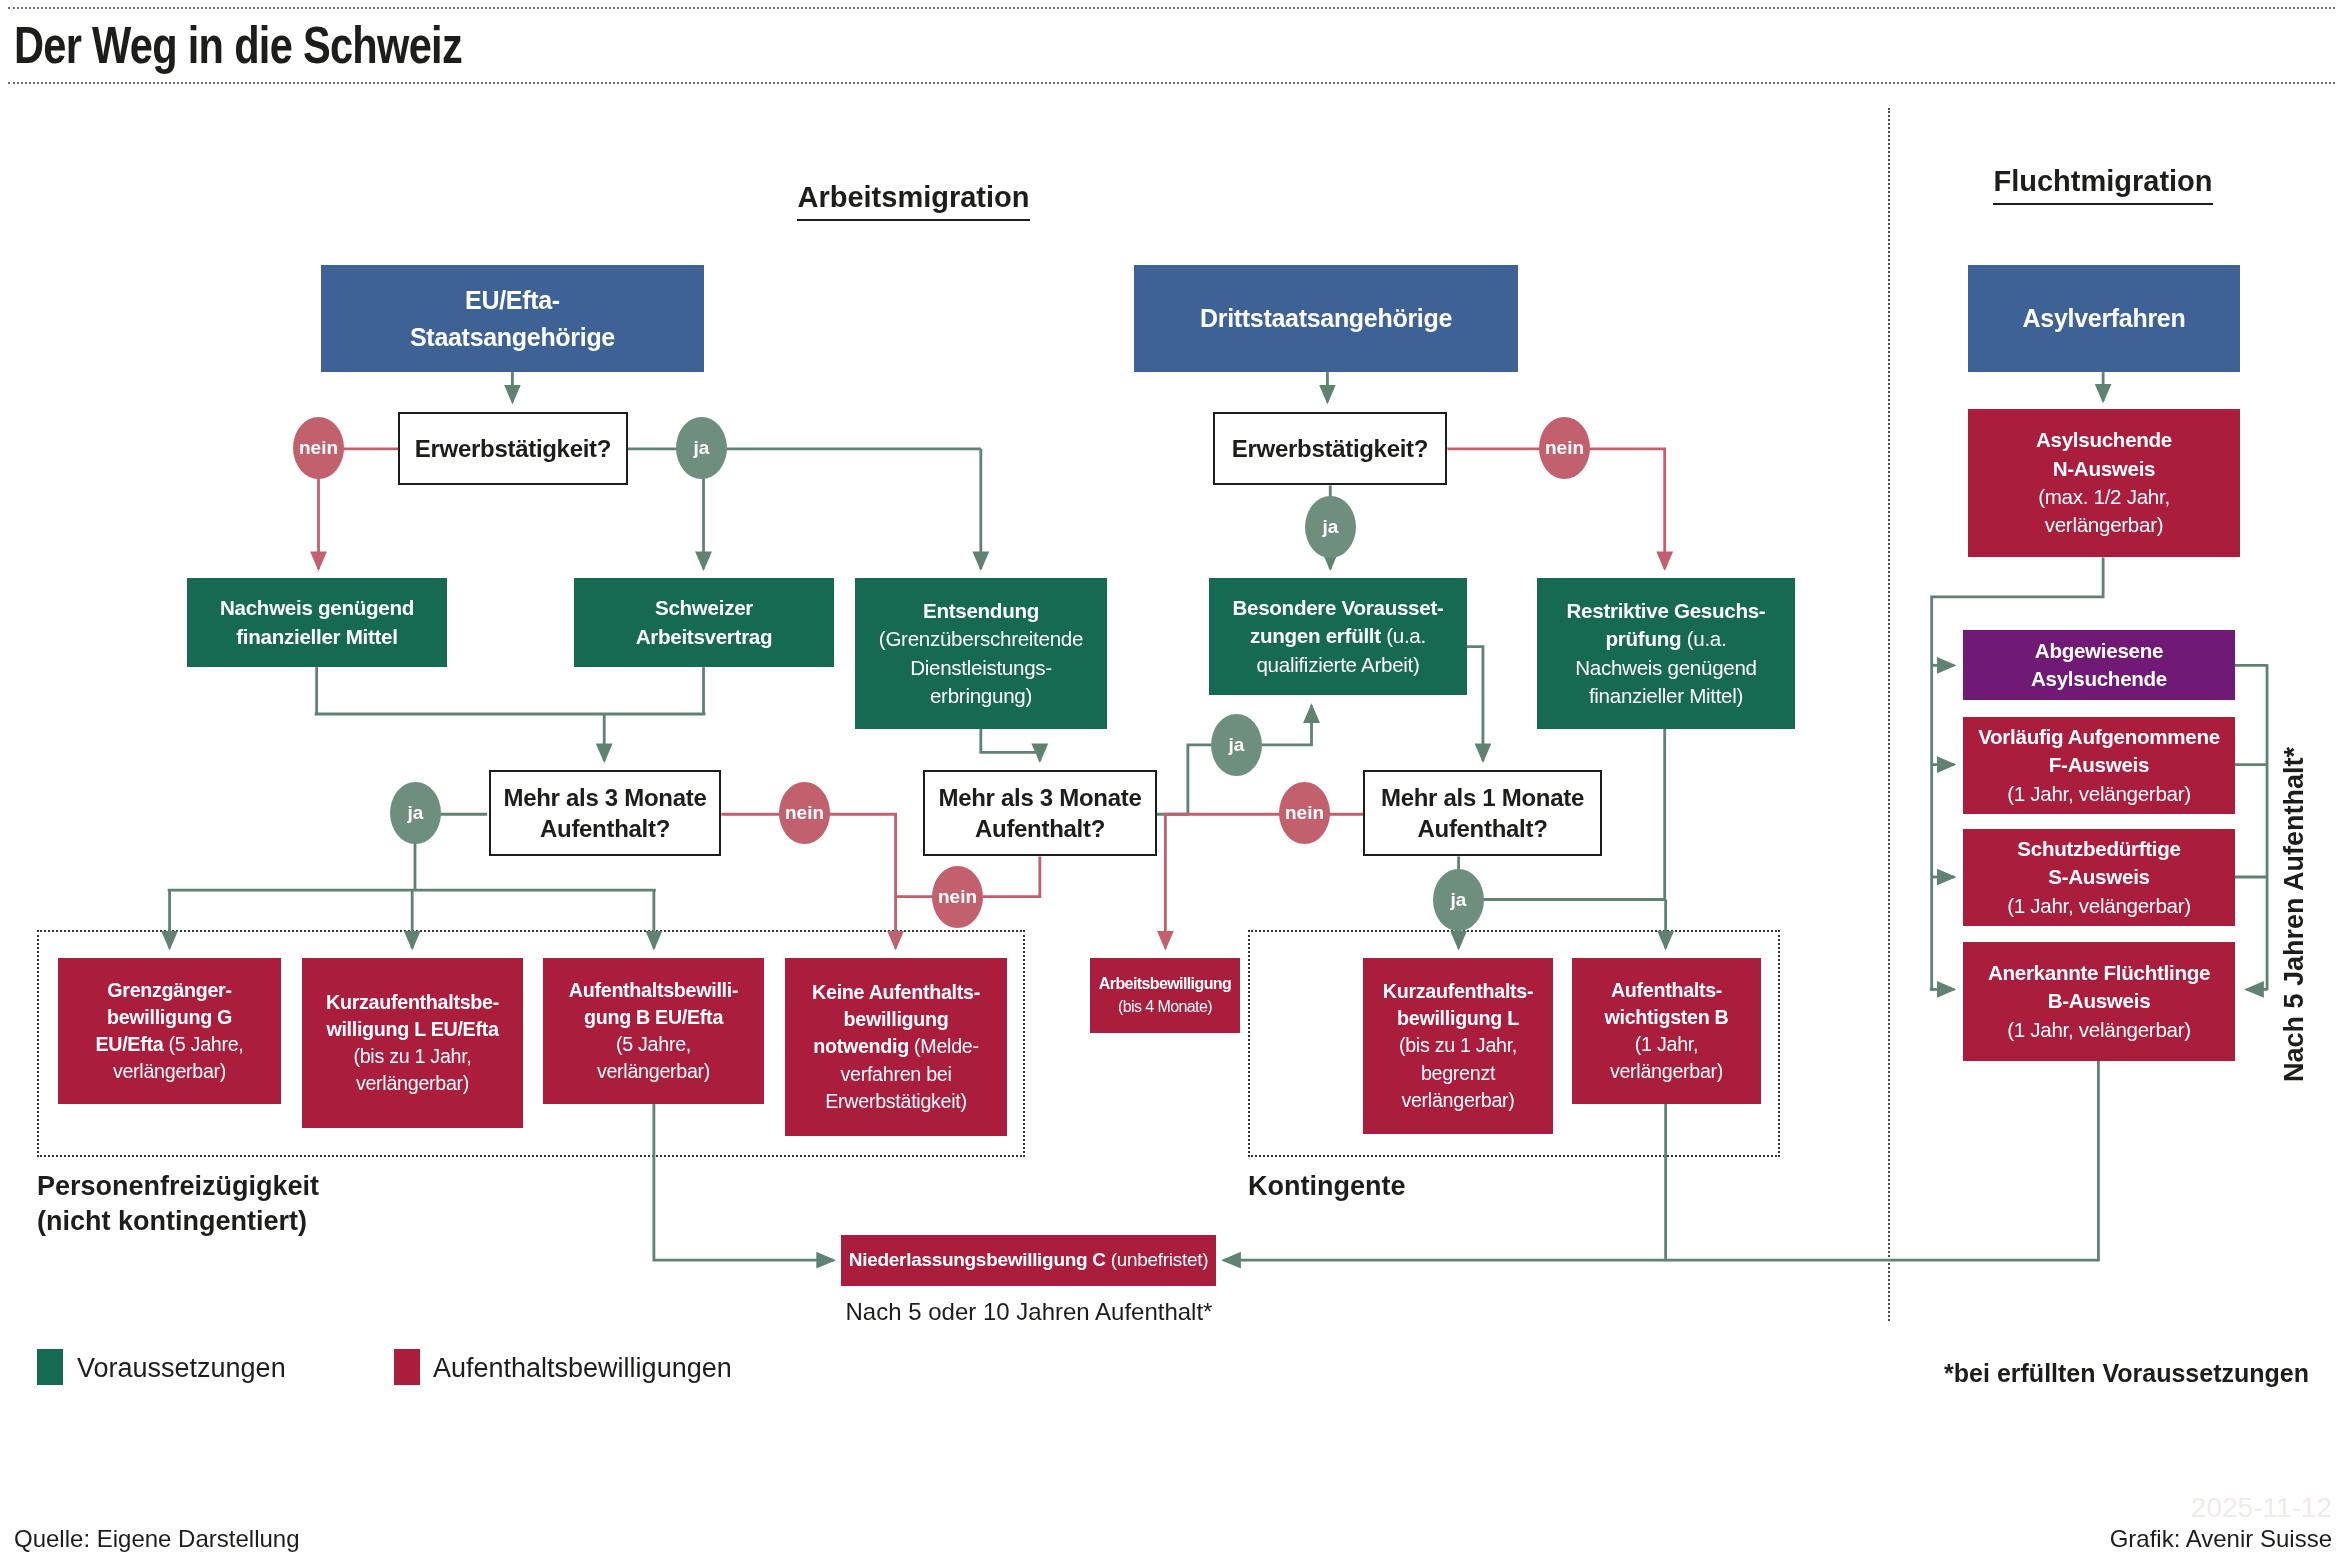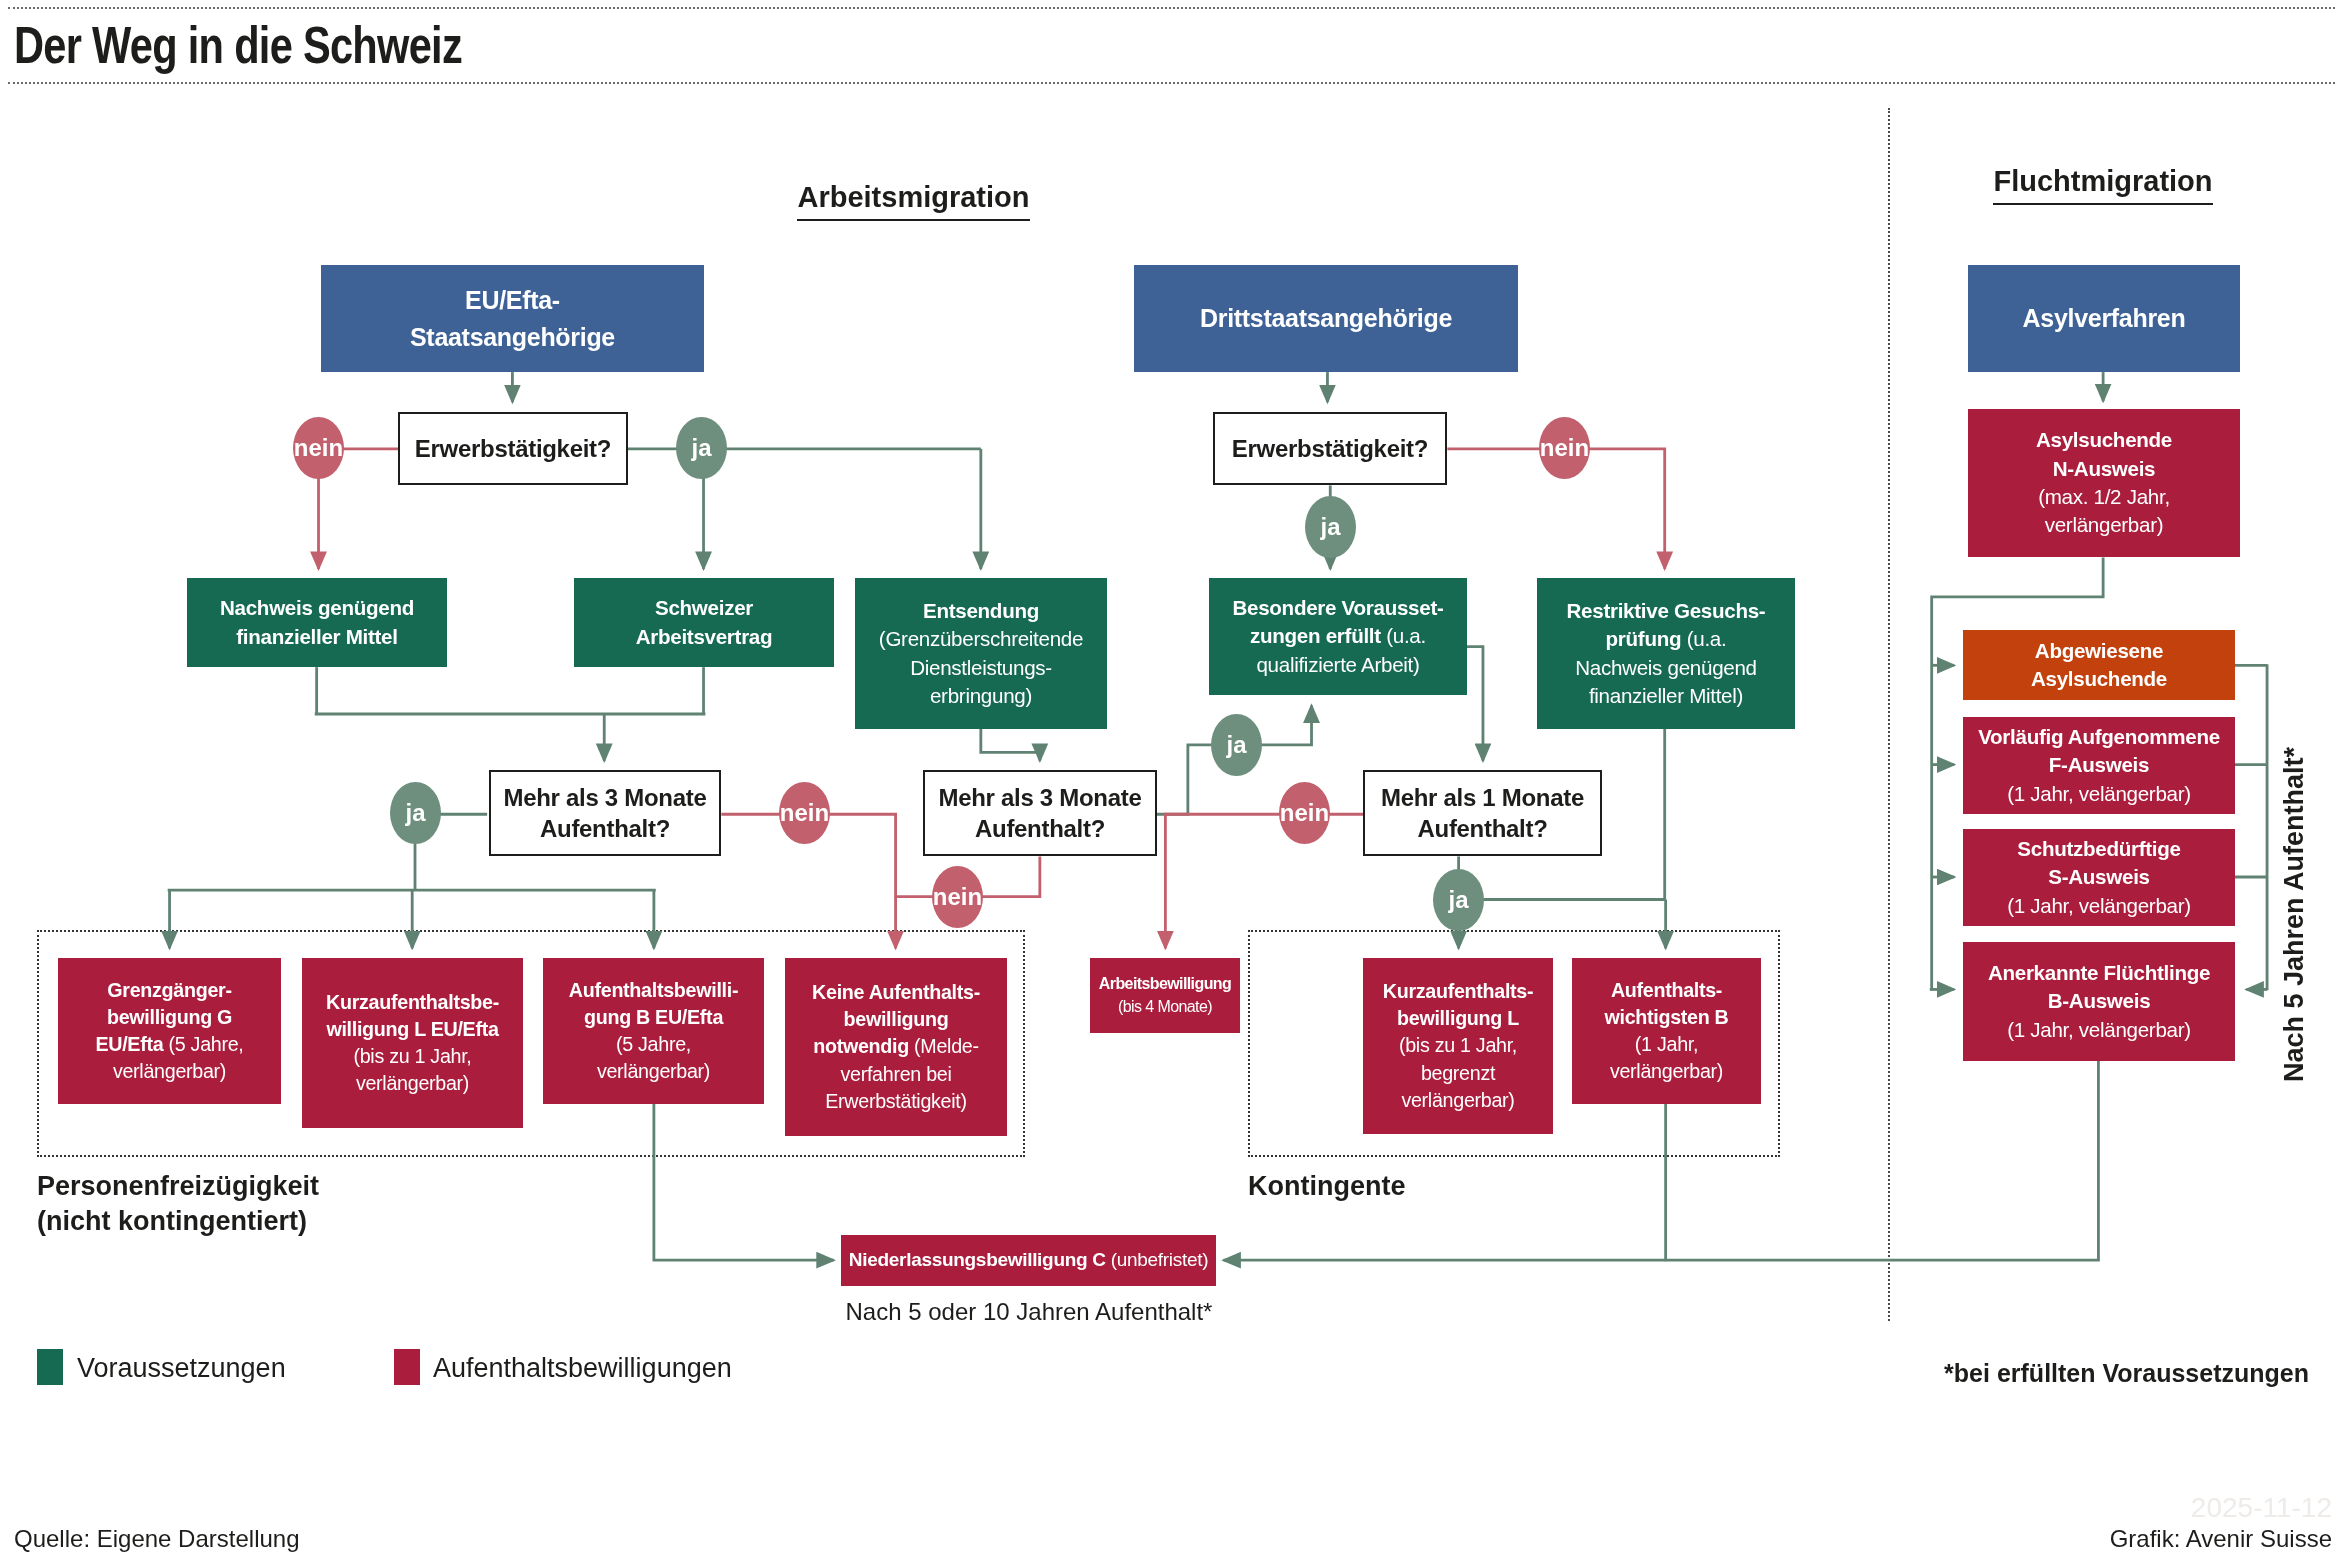--- a/index.html
+++ b/index.html
@@ -11,24 +11,24 @@
   #title{font-size:52px;font-weight:700;letter-spacing:-0.9px;transform:scaleX(.8);transform-origin:0 50%;white-space:nowrap;}
   .sect-head{font-size:29px;font-weight:700;text-align:center;}
   .sect-head span{display:inline-block;border-bottom:2.8px solid #1d1d1b;padding-bottom:4.7px;}
   .node{display:flex;align-items:center;justify-content:center;text-align:center;
         white-space:pre-line;line-height:1.38;padding:5.6px 7.5px;letter-spacing:-0.3px;}
   .node .t{font-weight:700;}
   .node .s{font-weight:400;}
   .blue{background:#3e6296;color:#fff;font-size:25px;font-weight:700;line-height:1.45;}
   .green{background:#166a52;color:#fff;font-size:20.6px;}
   .red{background:#ab1d3d;color:#fff;font-size:20.6px;}
-  .taupe{background:#c2410c;color:#fff;font-size:20.6px;}
+  .taupe{background:#701a75;color:#fff;font-size:20.6px;}
   .qbox{background:#fff;border:2.8px solid #1d1d1b;color:#1d1d1b;font-size:24px;font-weight:700;line-height:1.3;}
   .circle{width:51px;height:62px;border-radius:50%;display:flex;align-items:center;justify-content:center;
-          color:#fff;font-size:24px;font-weight:700;}
+          color:#fff;font-size:19px;font-weight:700;}
   .c-green{background:#6e8f7e;}
   .c-red{background:#c2606d;}
   .dotgroup{border:2.8px dotted #333;}
   .caption{font-size:27px;font-weight:700;line-height:1.28;white-space:pre-line;}
   .legend-label{font-size:27px;font-weight:400;}
   .swatch{width:26px;height:36px;}
   #note{font-size:26px;font-weight:400;letter-spacing:-0.3px;}
   .footer{font-size:24px;font-weight:400;}
   #watermark{font-size:28px;color:#eeebe9;font-weight:400;}
   #vlabel{writing-mode:vertical-rl;transform:rotate(180deg);font-size:27px;font-weight:700;

